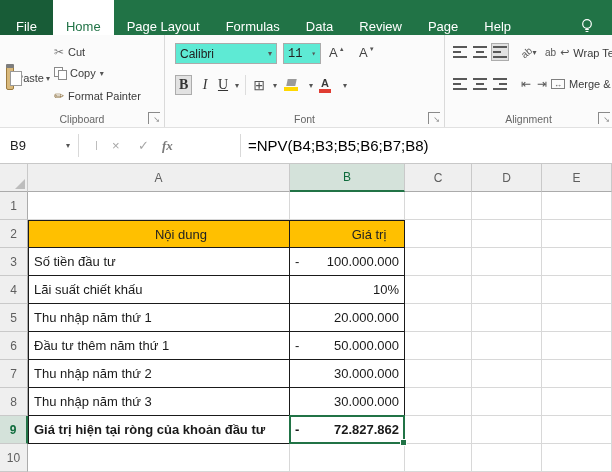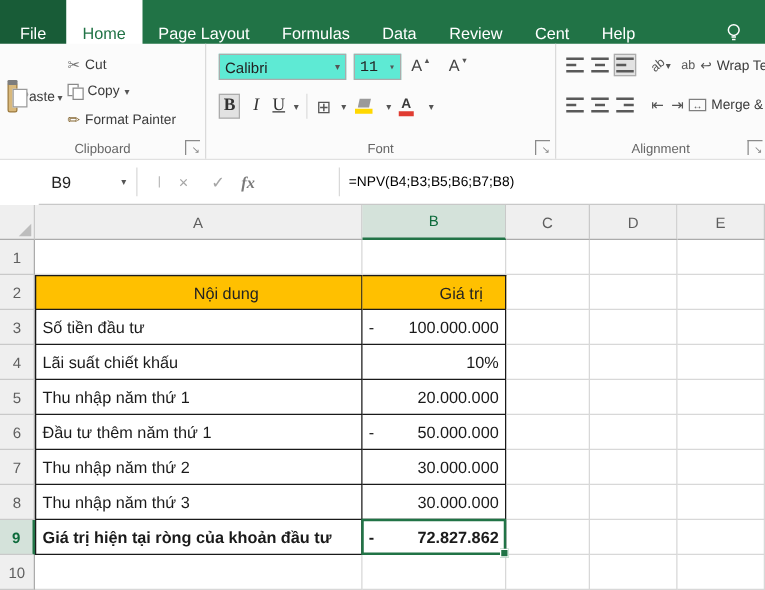--- a/index.html
+++ b/index.html
@@ -80,33 +80,33 @@
   .bars.right{align-items:flex-end;} .bars.center{align-items:center;}
   .orient{transform:rotate(-40deg);display:inline-block;font-size:10px;color:#555;}
   .icon-ab{font-size:10px;color:#555;}
   .icon-return{font-size:11px;color:#555;}
   .icon-merge{width:14px;height:10px;border:1px solid #7f7f7f;display:flex;align-items:center;
               justify-content:center;font-size:8px;color:#555;box-sizing:border-box;}
   .icon-indent{font-size:12px;color:#555;}
 
   
   .fbar{position:absolute;top:128px;left:0;right:0;height:36px;background:#fff;
-        border-bottom:1px solid #C8C8C8;box-sizing:border-box;margin-left:31px;}
+        border-bottom:1px solid #C8C8C8;box-sizing:border-box;}
   .namebox{position:absolute;left:0;top:0;width:78px;height:100%;display:flex;
            align-items:center;font-size:13px;color:#222;padding-left:10px;
            box-sizing:border-box;cursor:pointer;}
   .namebox .dd{position:absolute;right:8px;}
   .fb-sep{position:absolute;top:6px;bottom:6px;width:1px;background:#D9D9D9;}
   .fb-btn{position:absolute;top:0;height:100%;display:flex;align-items:center;
           font-size:13px;cursor:pointer;}
   .fb-x{left:112px;color:#A6A6A6;}
   .fb-ok{left:138px;color:#A6A6A6;}
   .fb-fx{left:162px;color:#7A7A7A;font-family:"Liberation Serif",serif;font-style:italic;font-weight:bold;}
   .formula-text{position:absolute;left:248px;top:0;height:100%;display:flex;align-items:center;
-                font-size:11px;color:#000;cursor:text;}
+                font-size:15px;color:#000;cursor:text;}
 
   
   .sheet{position:absolute;top:164px;left:0;right:0;bottom:0;background:#fff;}
   .hdr{display:flex;height:28px;}
   .corner{width:28px;background:#EFEFEF;position:relative;border-right:1px solid #C9C9C9;
           border-bottom:1px solid #ABABAB;box-sizing:border-box;cursor:pointer;}
   .corner .tri{position:absolute;right:2px;bottom:2px;width:0;height:0;
                border-bottom:10px solid #BDBDBD;border-left:10px solid transparent;}
   .ch{background:#EFEFEF;display:flex;align-items:center;justify-content:center;
       font-size:12px;color:#5E5E5E;border-right:1px solid #C9C9C9;
@@ -138,21 +138,21 @@
 
 <div class="app">
 
   <div class="tabbar">
     <div class="tab tab-file">File</div>
     <div class="tab active">Home</div>
     <div class="tab">Page Layout</div>
     <div class="tab">Formulas</div>
     <div class="tab">Data</div>
     <div class="tab">Review</div>
-    <div class="tab">Cent</div>
+    <div class="tab">Page</div>
     <div class="tab">Help</div>
     <div class="tellme">
       <svg width="14" height="17" viewBox="0 0 14 17">
         <circle cx="7" cy="6" r="4.3" fill="none" stroke="#fff" stroke-width="1.2"></circle>
         <path d="M5.2 11.5h3.6M5.6 13.5h2.8" stroke="#fff" stroke-width="1.2" fill="none"></path>
       </svg>
     </div>
   </div>
 
   <div class="ribbon">

